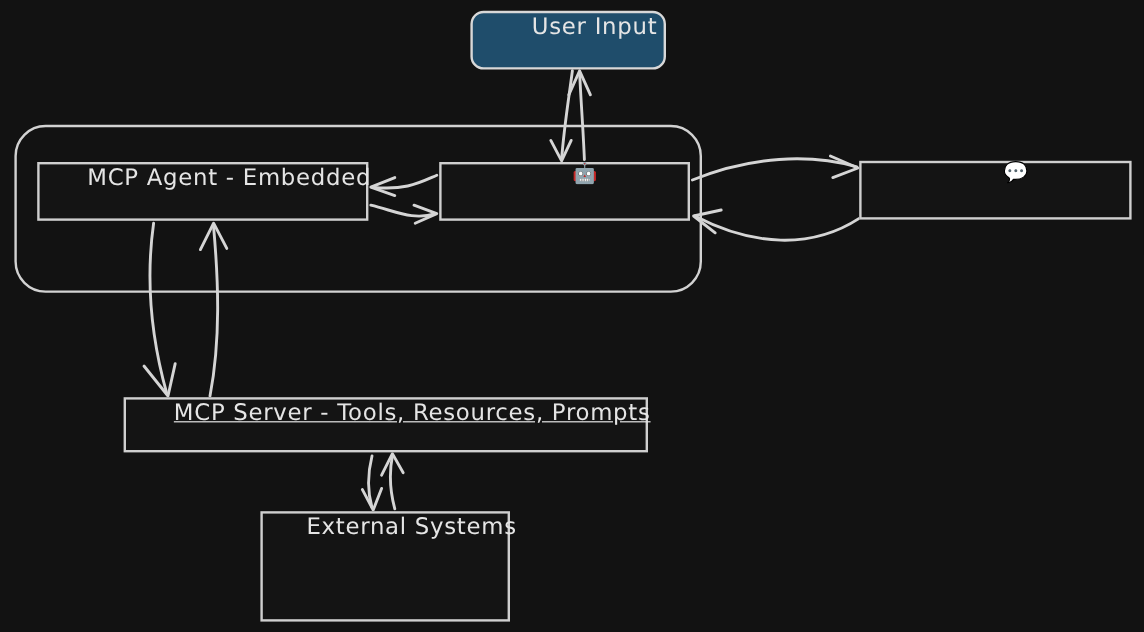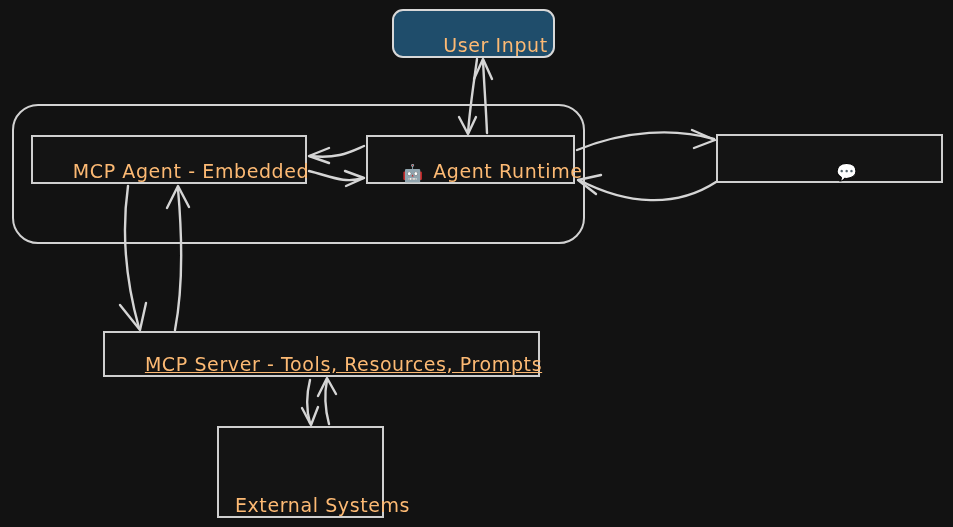--- a/index.html
+++ b/index.html
@@ -22,23 +22,23 @@
     left: 0;
     top: 0;
     width: 953px;
     height: 527px;
     pointer-events: none;
   }
   .node {
     position: absolute;
     box-sizing: border-box;
     display: flex;
-    align-items: flex-end;
+    align-items: flex-start;
     justify-content: center;
-    color: #fdba74;
+    color: #e5e5e5;
     font-family: "DejaVu Sans", sans-serif;
     font-size: 19px;
     letter-spacing: 0.6px;
     white-space: nowrap;
     background: #141414;
     border: 2px solid #cfcfcf;
     z-index: 3;
     padding-left: 44px;
   }
   .node .label {
@@ -94,21 +94,21 @@
   #node-mcp-server {
     left: 103px;
     top: 331px;
     width: 437px;
     height: 46px;
     text-decoration: underline;
   }
   #node-external-systems {
     left: 217px;
     top: 426px;
-    width: 167px;
+    width: 208px;
     height: 92px;
   }
 </style>
 </head>
 <body>
 
 <div id="canvas">
 
   <svg id="wires" viewBox="0 0 953 527" xmlns="http://www.w3.org/2000/svg">
     <defs>
@@ -174,21 +174,20 @@
   </div>
 
   <div id="group-agent-host" class="group-frame"></div>
 
   <div id="node-mcp-client" class="node">
     <span class="label">MCP Agent - Embedded</span>
   </div>
 
   <div id="node-agent-runtime" class="node">
     <span class="emoji">🤖</span>
-    <span class="label">Agent Runtime</span>
   </div>
 
   <div id="node-language-model" class="node">
     <span class="emoji">💬</span>
   </div>
 
   <div id="node-mcp-server" class="node">
     <span class="label">MCP Server - Tools, Resources, Prompts</span>
   </div>
 

